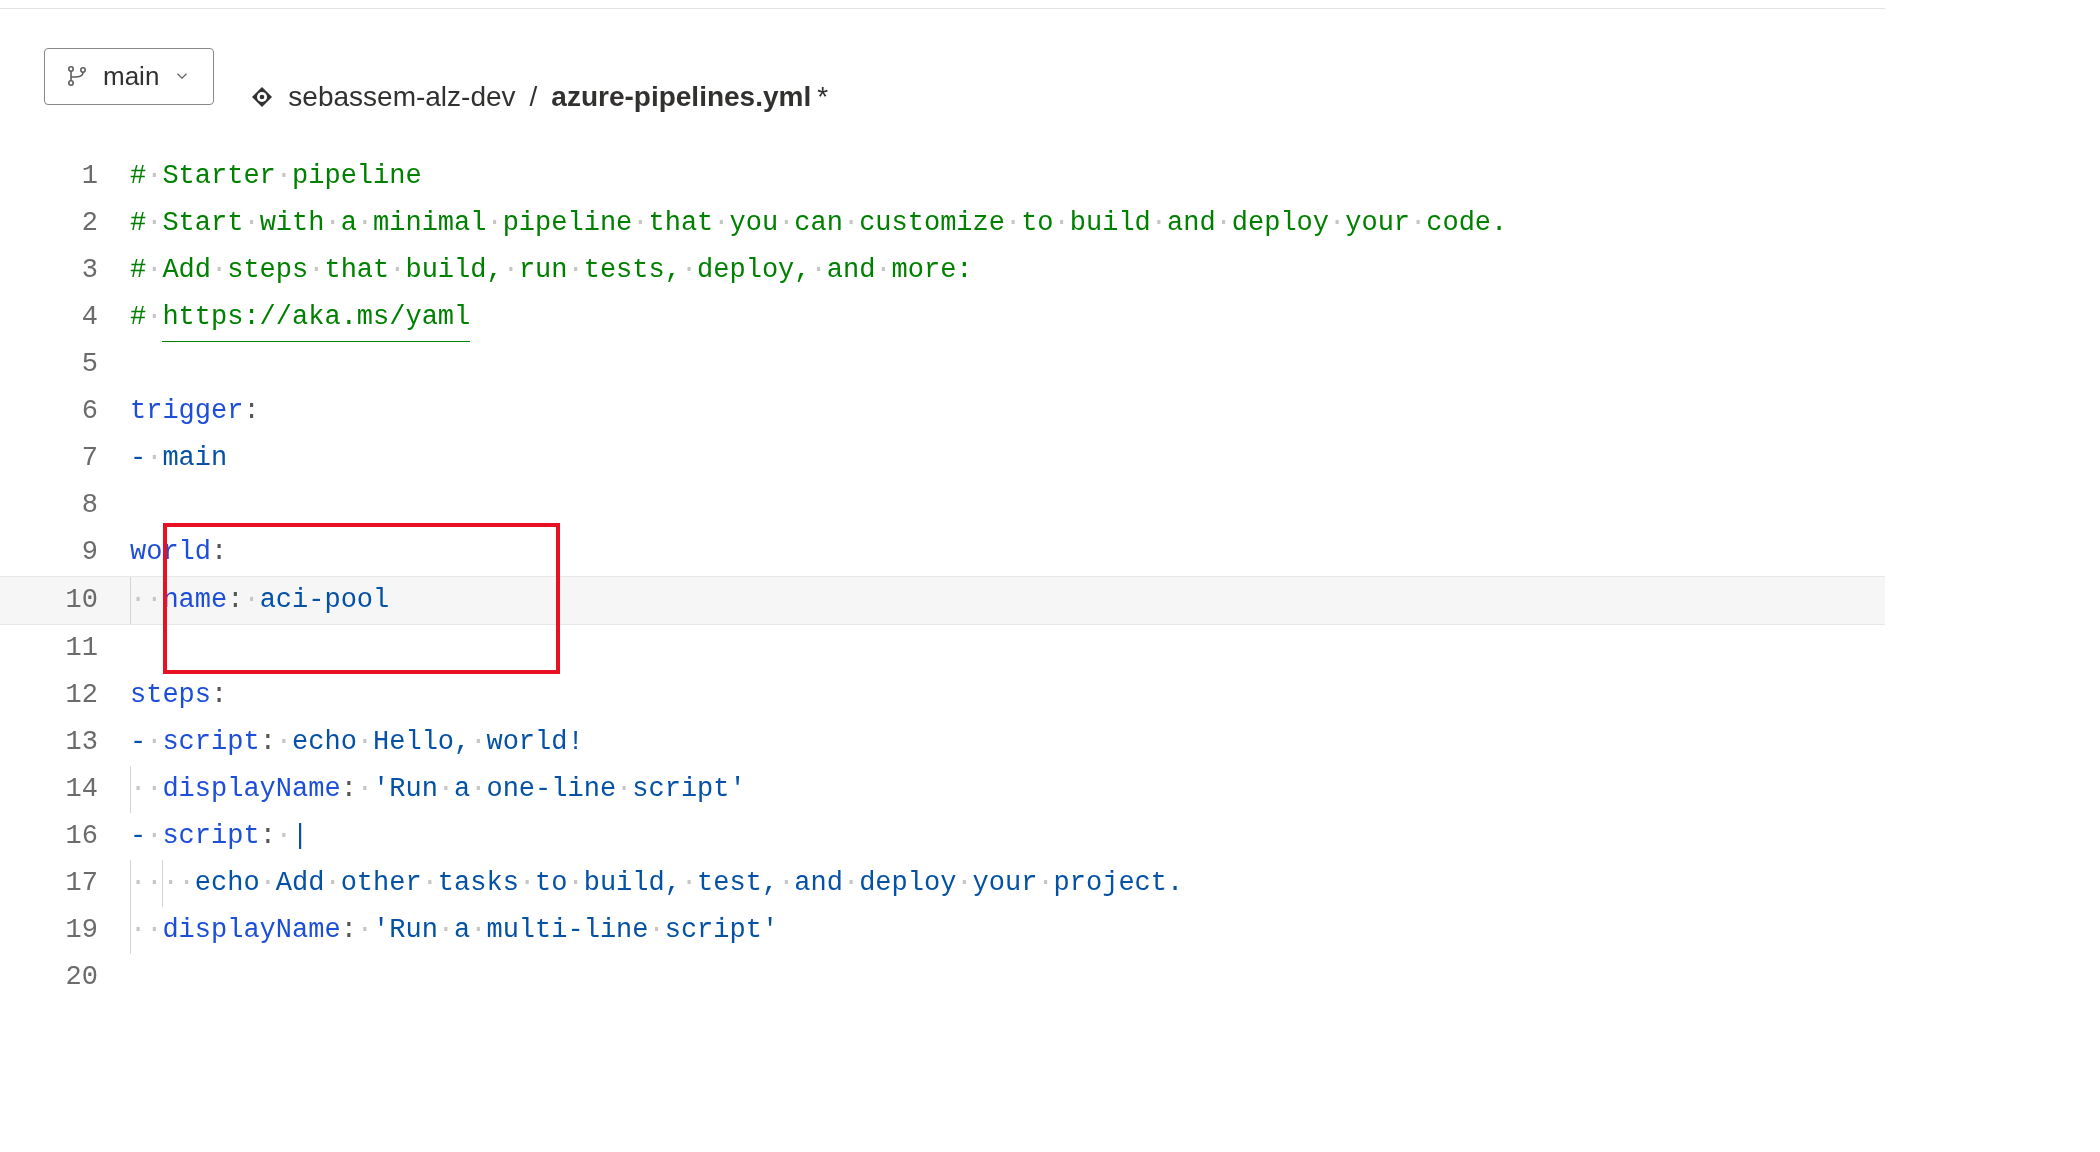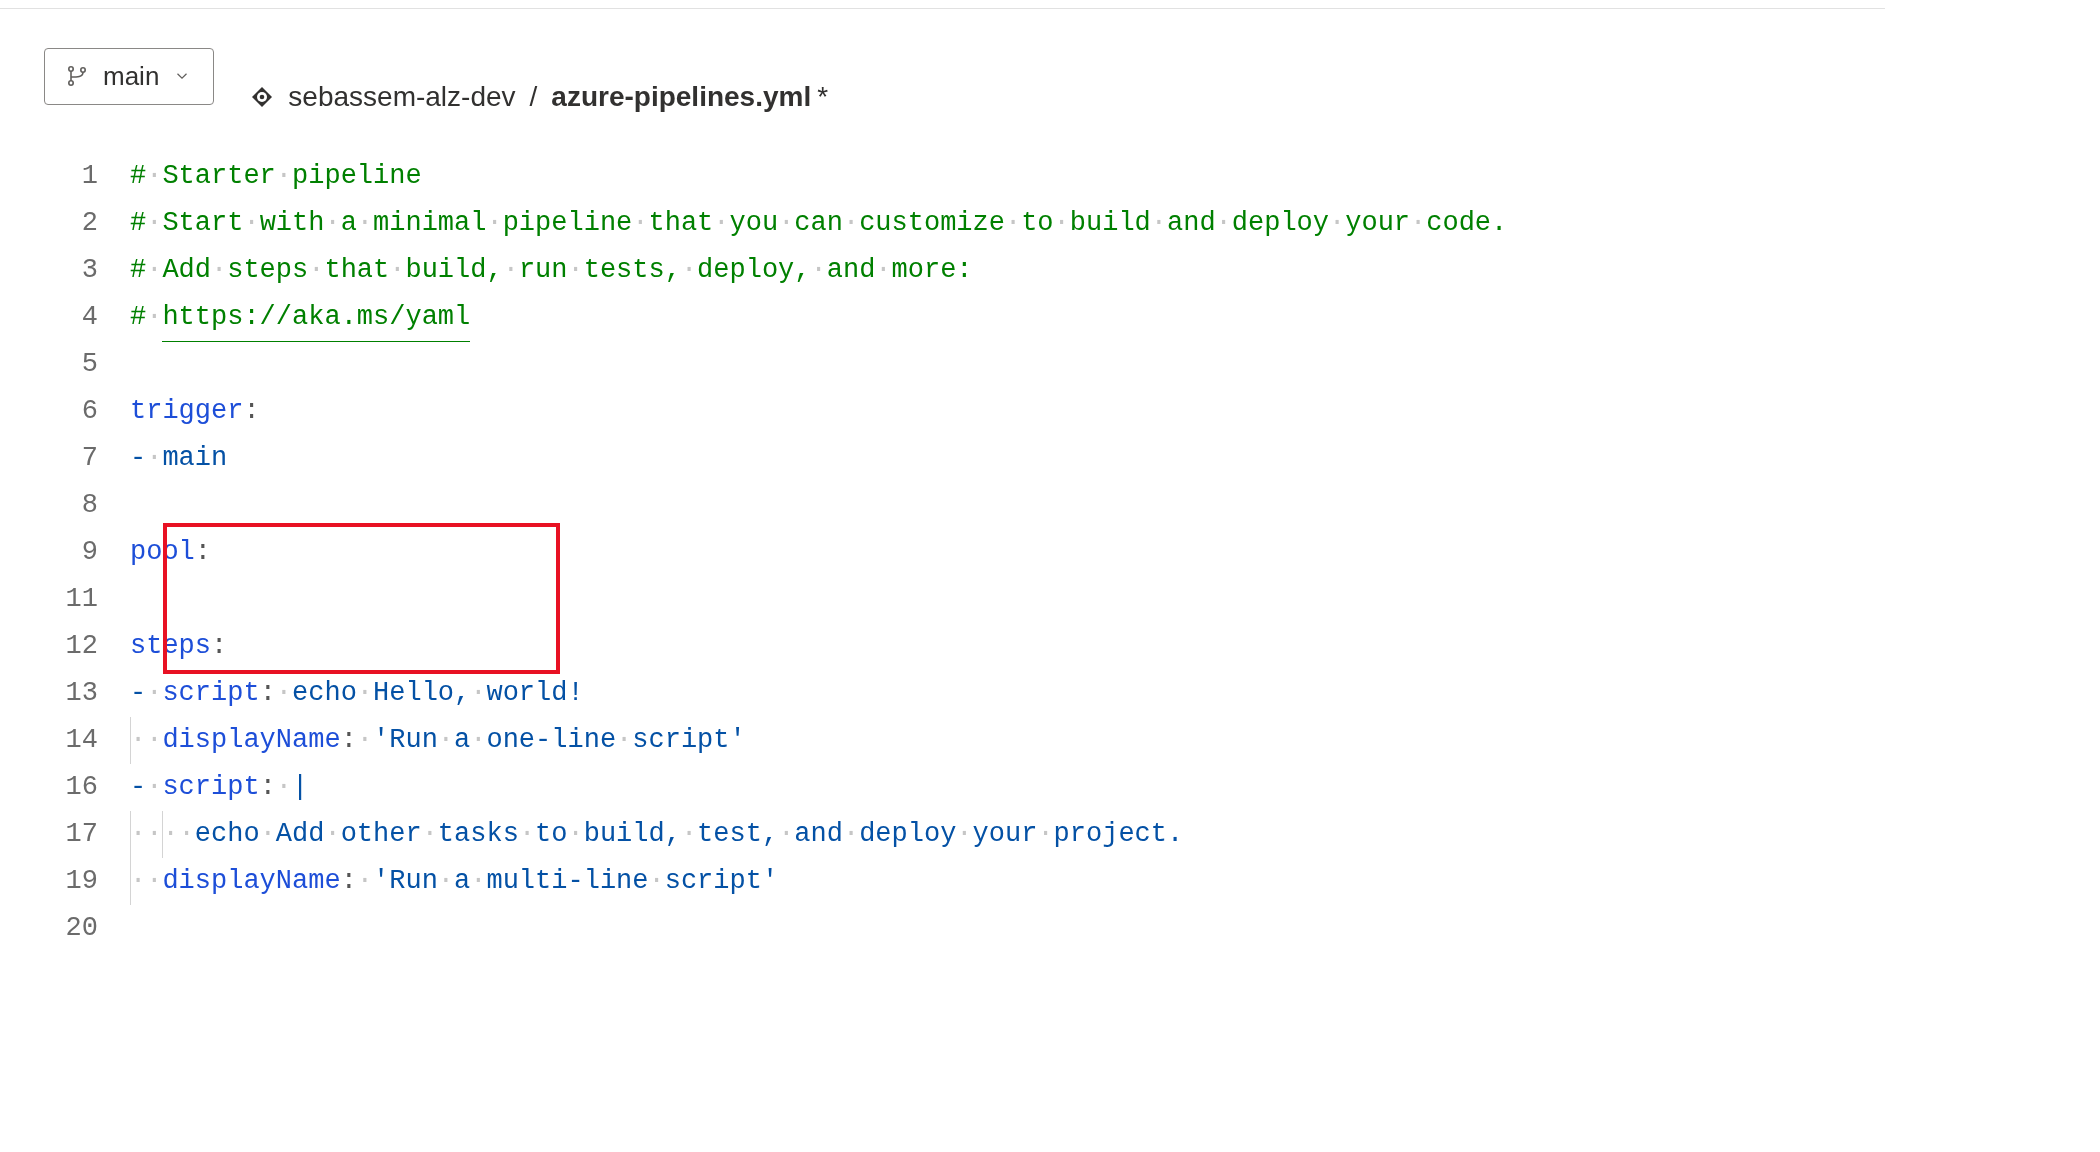--- a/index.html
+++ b/index.html
@@ -174,21 +174,25 @@
       <div class="line">
         <div class="gutter">7</div>
         <div class="code"><span class="c-dash">-</span><span class="ws-dot">·</span><span class="c-text">main</span></div>
       </div>
       <div class="line">
         <div class="gutter">8</div>
         <div class="code"></div>
       </div>
       <div class="line">
         <div class="gutter">9</div>
-        <div class="code"><span class="c-key">pool</span><span class="c-punct">:</span></div>
+        <div class="code"><span class="c-key">world</span><span class="c-punct">:</span></div>
+      </div>
+      <div class="line current-line-row">
+        <div class="gutter">10</div>
+        <div class="code"><span class="indent-guide"></span><span class="ws-dot">·</span><span class="ws-dot">·</span><span class="c-key">name</span><span class="c-punct">:</span><span class="ws-dot">·</span><span class="c-text">aci-pool</span></div>
       </div>
       <div class="line">
         <div class="gutter">11</div>
         <div class="code"></div>
       </div>
       <div class="line">
         <div class="gutter">12</div>
         <div class="code"><span class="c-key">steps</span><span class="c-punct">:</span></div>
       </div>
       <div class="line">

